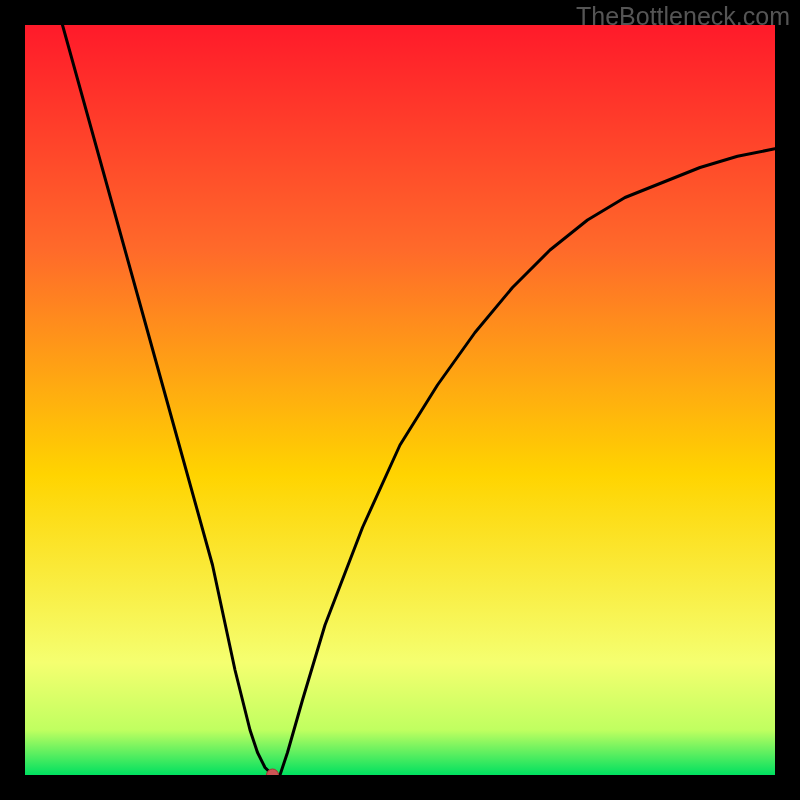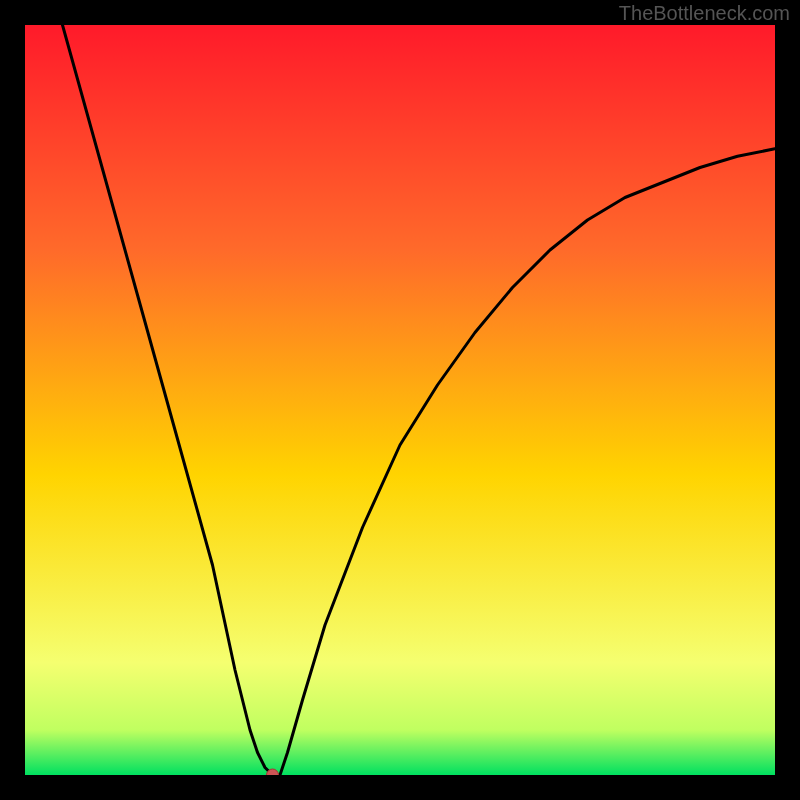--- a/index.html
+++ b/index.html
@@ -9,21 +9,21 @@
     height: 800px;
     background: #000;
     position: relative;
     font-family: Arial, sans-serif;
   }
   .watermark {
     position: absolute;
     top: 2px;
     right: 10px;
     color: #555;
-    font-size: 20px;
+    font-size: 25px;
     font-weight: normal;
     z-index: 10;
   }
   .frame {
     position: absolute;
     top: 25px;
     left: 25px;
     width: 750px;
     height: 750px;
     background: #000;

